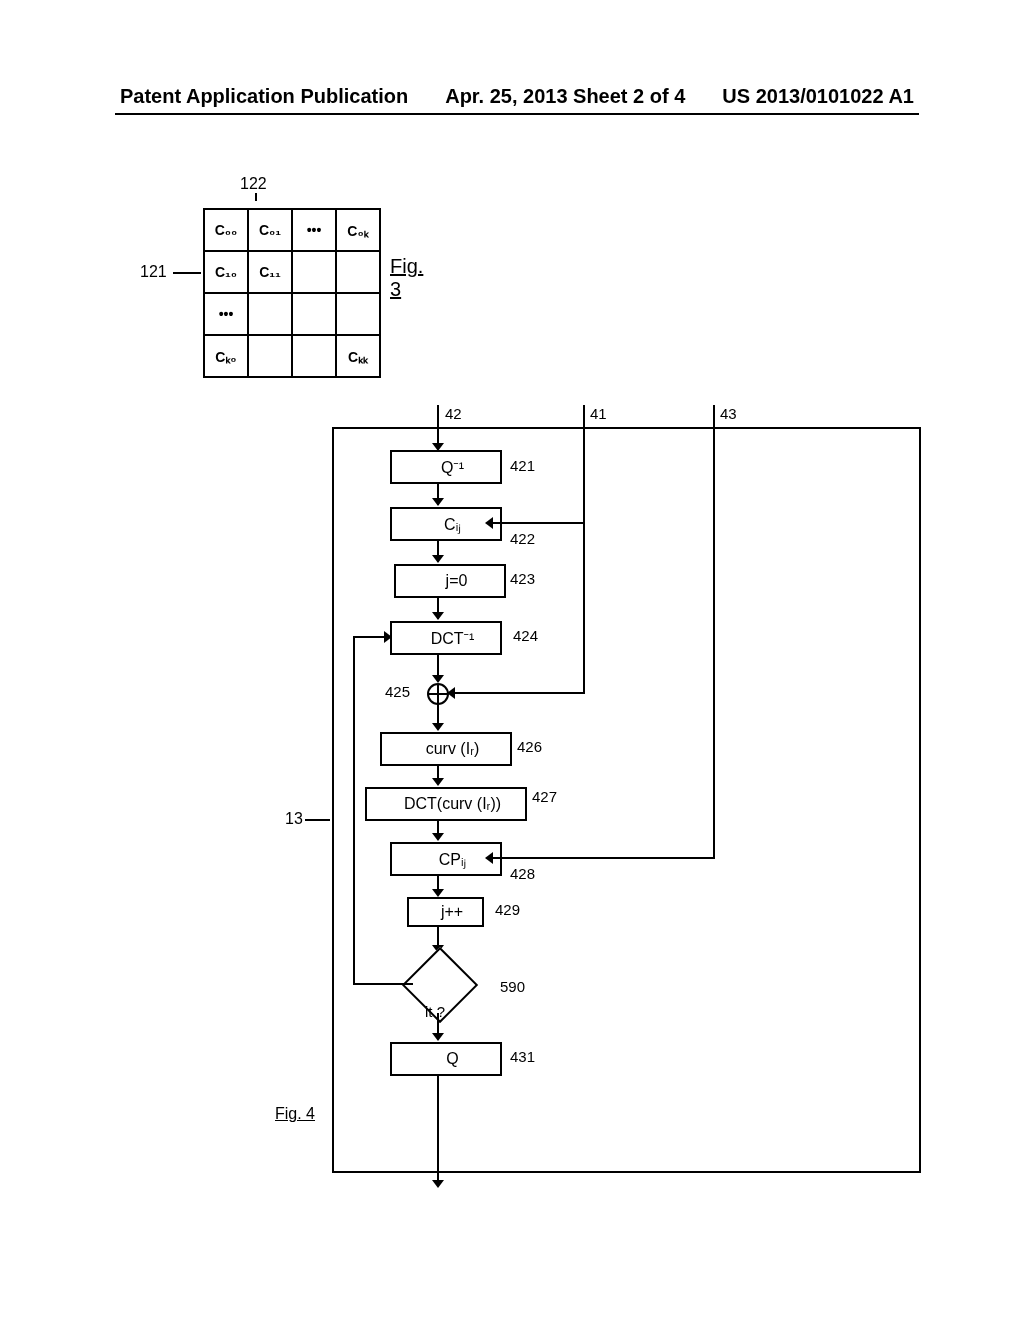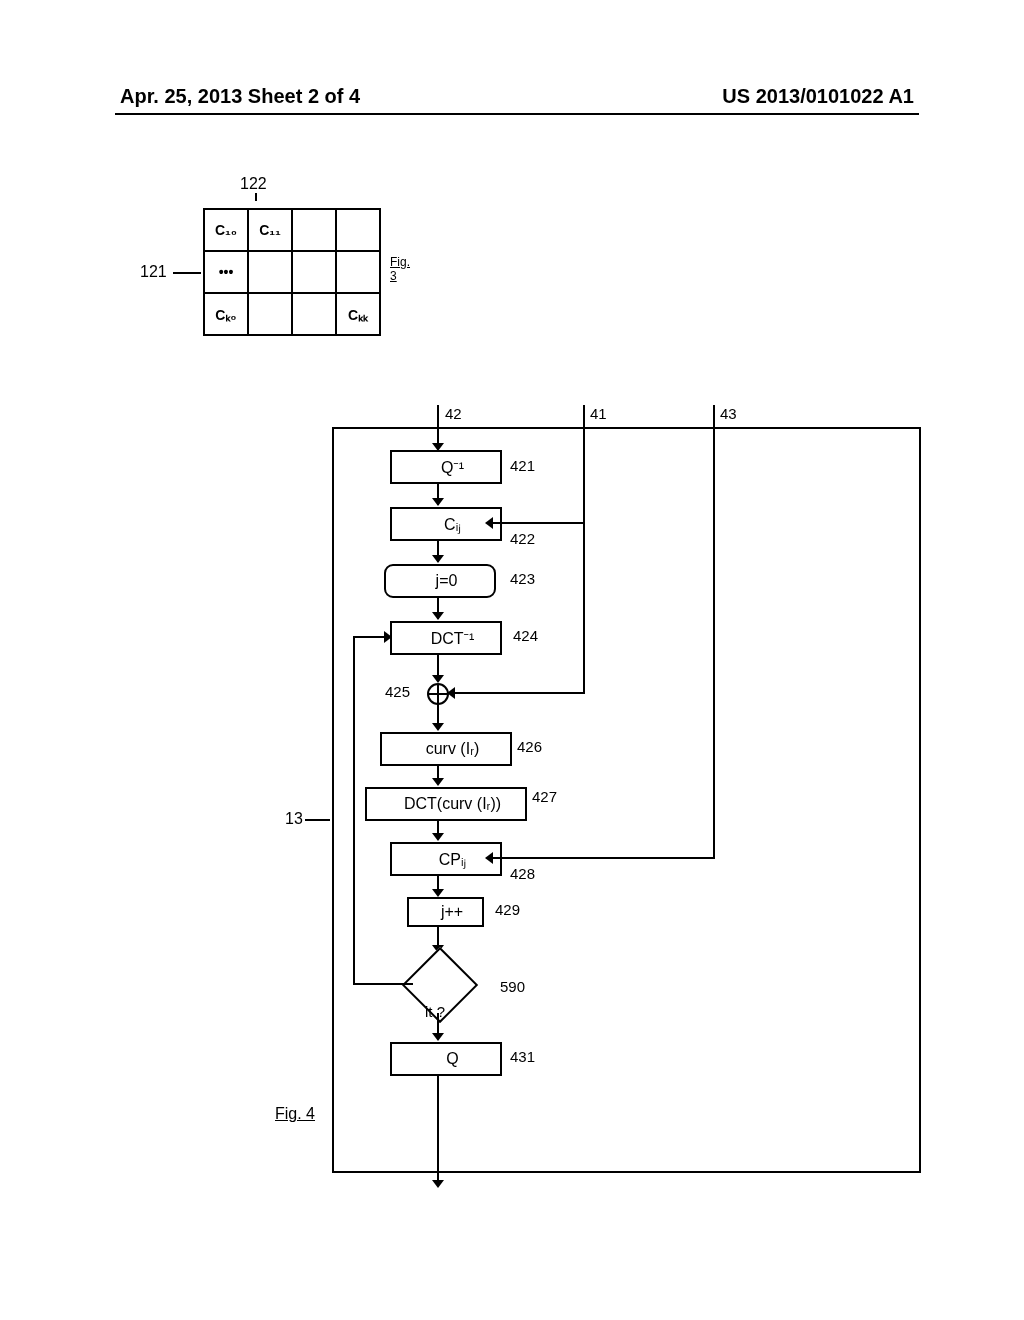--- a/index.html
+++ b/index.html
@@ -67,21 +67,21 @@
       top: 18px;
       left: 115px;
       width: 2px;
       height: 8px;
       background: black;
     }
     .fig3-label {
       position: absolute;
       top: 80px;
       left: 250px;
-      font-size: 12px;
+      font-size: 20px;
       text-decoration: underline;
     }
     .fig4-container {
       position: absolute;
       top: 405px;
       left: 285px;
       width: 640px;
       height: 780px;
     }
     .outer-box {
@@ -164,32 +164,39 @@
       height: 2px;
       background: black;
       top: 8px;
       left: 0;
     }
   </style>
 </head>
 <body>
 
 <div class="header">
+  <span>Patent Application Publication</span>
   <span>Apr. 25, 2013  Sheet 2 of 4</span>
   <span>US 2013/0101022 A1</span>
 </div>
 <div class="divider"></div>
 
 <div class="fig3-container">
   <span class="label-122">122</span>
   <div class="line-122"></div>
   <span class="label-121">121</span>
   <div class="line-121"></div>
   <table class="matrix">
     <tbody>
+        <tr>
+      <td><span>C₀₀</span></td>
+      <td><span>C₀₁</span></td>
+      <td><span>•••</span></td>
+      <td><span>C₀ₖ</span></td>
+    </tr>
     <tr>
       <td><span>C₁₀</span></td>
       <td><span>C₁₁</span></td>
       <td></td>
       <td></td>
     </tr>
     <tr>
       <td><span>•••</span></td>
       <td></td>
       <td></td>
@@ -231,21 +238,21 @@
   <div class="flow-box" style="top:102px;left:105px;width:95px;height:30px;">Cᵢⱼ</div>
   <span class="flow-label" style="top:125px;left:225px;">422</span>
 
   <div class="arrow-line" style="top:22px;left:298px;width:2px;height:95px;"></div>
   <div class="arrow-line" style="top:117px;left:202px;width:98px;height:2px;"></div>
   <div class="arrow-head" style="top:112px;left:200px;border-top:6px solid transparent;border-bottom:6px solid transparent;border-right:8px solid black;"></div>
 
   <div class="arrow-line" style="top:134px;left:152px;width:2px;height:23px;"></div>
   <div class="arrow-head" style="top:150px;left:147px;border-left:6px solid transparent;border-right:6px solid transparent;border-top:8px solid black;"></div>
 
-  <div class="flow-box" style="top:159px;left:99px;width:95px;height:30px;border-radius:9px;">j=0</div>
+  <div class="flow-box" style="top:159px;left:109px;width:95px;height:30px;">j=0</div>
   <span class="flow-label" style="top:165px;left:225px;">423</span>
   <div class="arrow-line" style="top:191px;left:152px;width:2px;height:23px;"></div>
   <div class="arrow-head" style="top:207px;left:147px;border-left:6px solid transparent;border-right:6px solid transparent;border-top:8px solid black;"></div>
 
   <div class="flow-box" style="top:216px;left:105px;width:95px;height:30px;">DCT⁻¹</div>
   <span class="flow-label" style="top:222px;left:228px;">424</span>
   <div class="arrow-line" style="top:248px;left:152px;width:2px;height:28px;"></div>
   <div class="arrow-head" style="top:270px;left:147px;border-left:6px solid transparent;border-right:6px solid transparent;border-top:8px solid black;"></div>
 
   <div class="sum-circle" style="top:278px;left:142px;">

